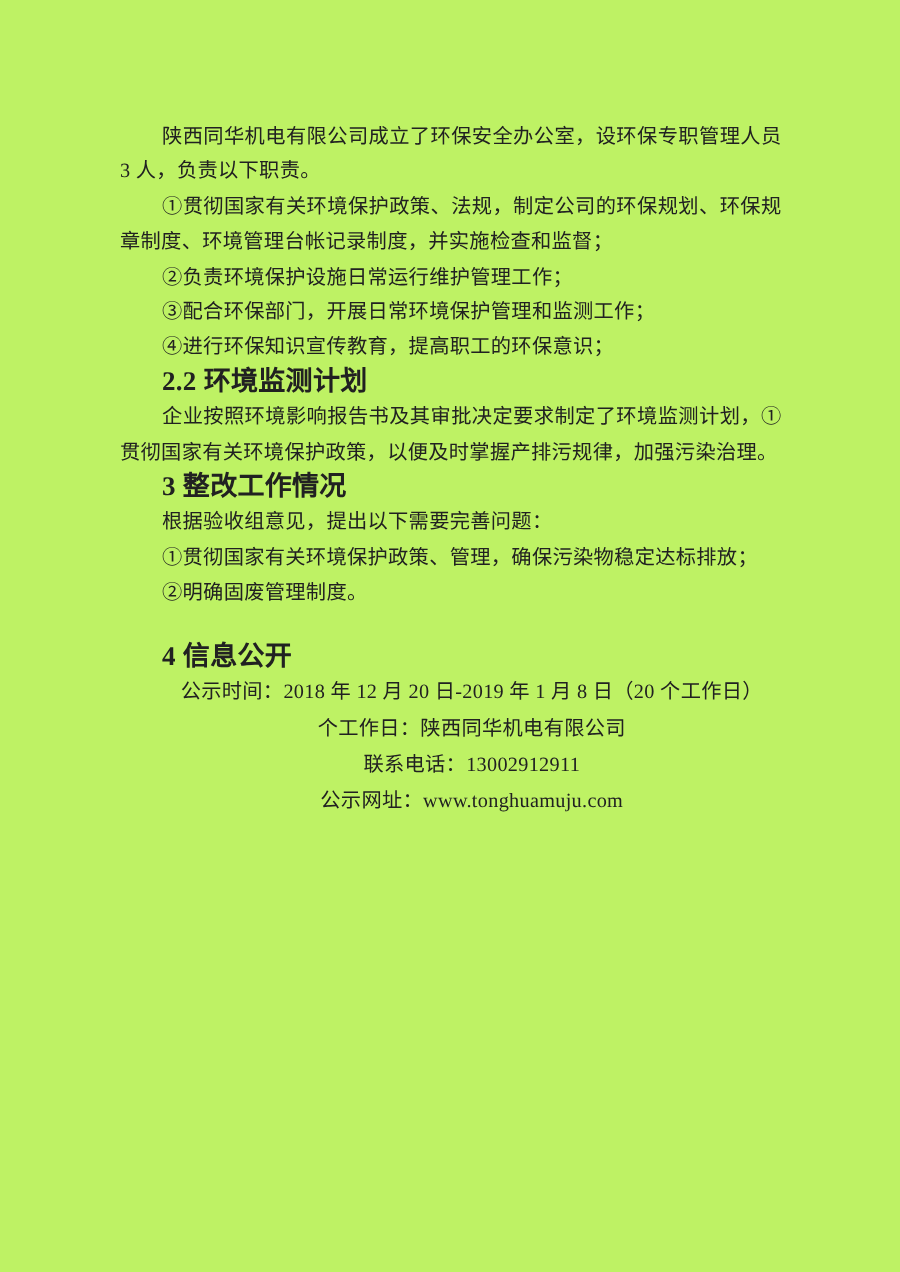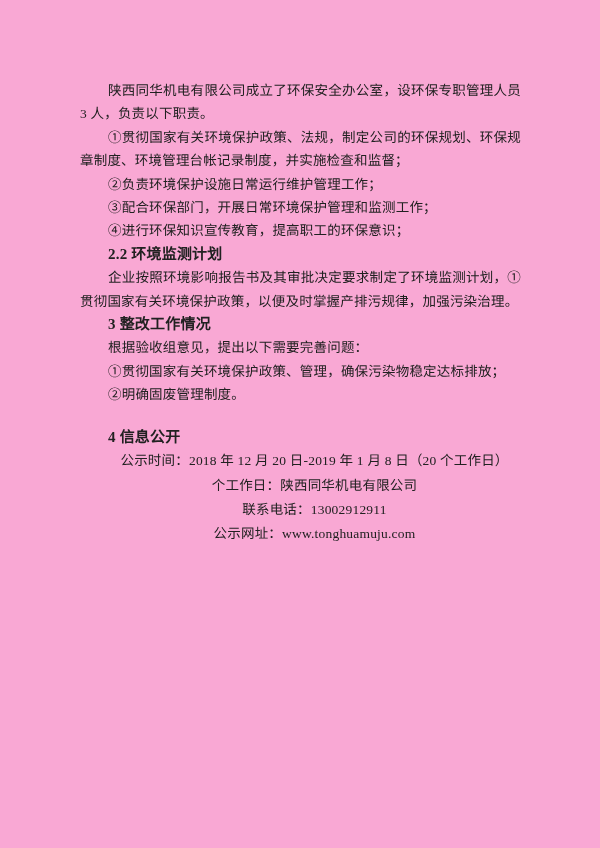--- a/index.html
+++ b/index.html
@@ -12,34 +12,34 @@
     background: #ffffff;
     font-family: "Liberation Serif", "DejaVu Serif", serif;
     color: #212121;
     overflow: hidden;
   }
   .page {
     box-sizing: border-box;
     width: 600px;
     height: 848px;
     padding: 79px 79px 0 80px;
-    background: #f9a8d4;
+    background: #bef264;
   }
   .para {
     margin: 0;
     font-size: 13.5px;
     line-height: 23.4px;
     text-align: justify;
     text-indent: 28px;
     letter-spacing: 0.2px;
     font-weight: normal;
   }
   .heading {
     margin: 0;
-    font-size: 15px;
+    font-size: 18px;
     line-height: 23.4px;
     text-align: left;
     text-indent: 28px;
     letter-spacing: 0.2px;
     font-weight: bold;
   }
   .heading.gap-above {
     margin-top: 19px;
   }
   .info-line {

